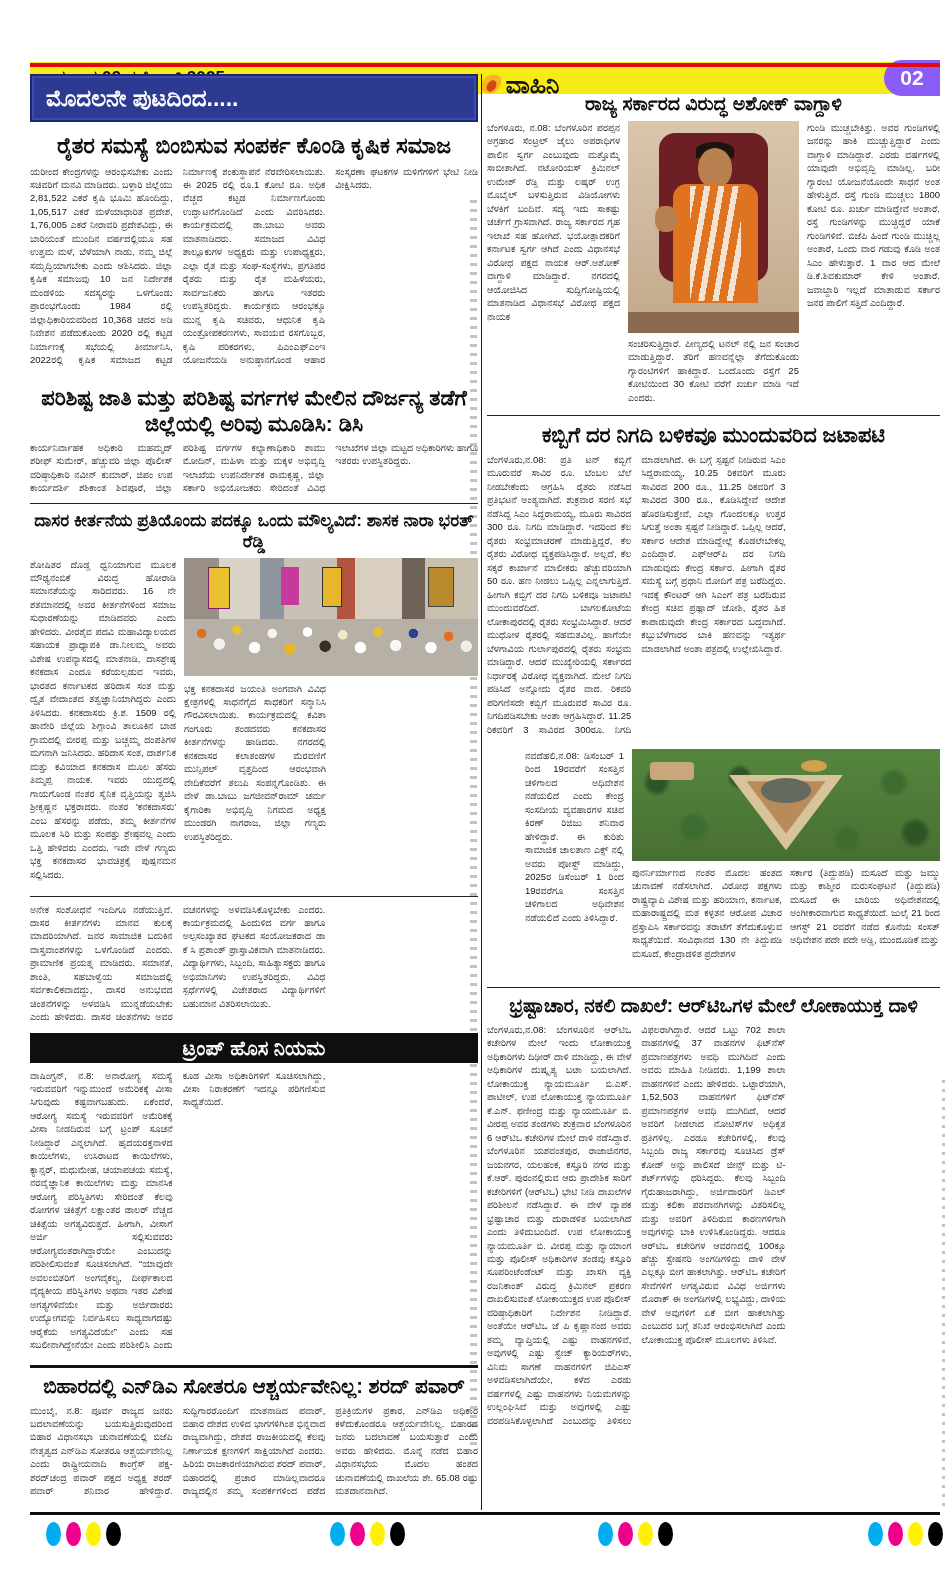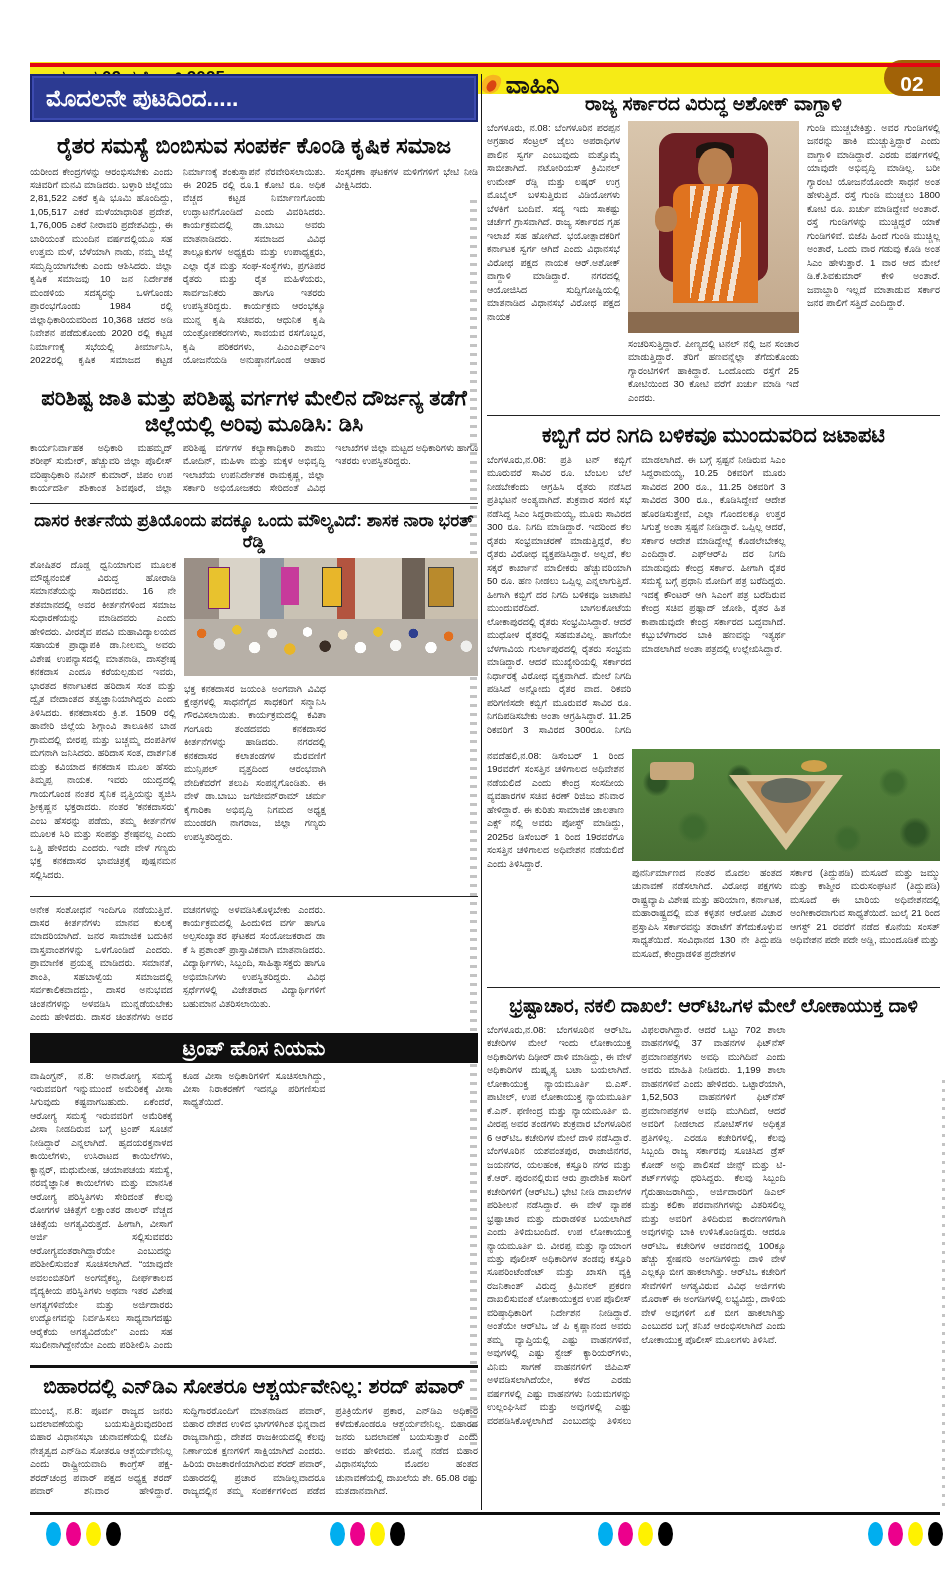--- a/index.html
+++ b/index.html
@@ -8,22 +8,22 @@
   
   .band{position:absolute;left:30px;top:30px;width:910px;height:32px;background:#f6eb16;
         display:flex;align-items:center;margin-top:32px;}
   .band .date{font-weight:bold;font-size:17px;color:#14140a;padding-left:8px;letter-spacing:.2px;}
   .brand{position:absolute;left:0;right:0;top:7px;height:32px;display:flex;align-items:center;justify-content:center;gap:2px;pointer-events:none;}
   .brand .b-left{font-weight:bold;font-size:24px;color:#a31408;text-shadow:0 0 1px #5e0c03;}
   .brand .b-right{font-weight:bold;font-size:24px;color:#151515;}
   .flame{width:26px;height:26px;position:relative;display:inline-block;}
   .flame .f1{position:absolute;left:4px;top:2px;width:18px;height:20px;background:#f7b520;border-radius:70% 30% 60% 40%;transform:rotate(18deg);}
   .flame .f2{position:absolute;left:9px;top:8px;width:9px;height:12px;background:#d94413;border-radius:60% 40% 60% 40%;transform:rotate(18deg);}
-  .pagebox{position:absolute;right:0px;top:-2px;width:56px;height:36px;background:#a16207;
-           border-radius:18px 0 0 18px;display:flex;align-items:flex-end;justify-content:center;}
+  .pagebox{position:absolute;right:0px;top:-2px;width:56px;height:36px;background:#8b5cf6;
+           border-radius:18px 0 0 18px;display:flex;align-items:center;justify-content:center;}
   .pagebox span{color:#fff;font-weight:bold;font-size:21px;}
   .red-rule{position:absolute;left:30px;top:63px;width:910px;height:4px;background:#e30613;}
   
   .col-left{position:absolute;left:30px;top:74px;width:448px;}
   .col-right{position:absolute;left:487px;top:86px;width:453px;}
   .v-divider{position:absolute;left:481px;top:74px;width:1px;height:1436px;background:#1a1a1a;}
   .fold-strip{position:absolute;left:470px;top:200px;width:7px;height:1250px;
       background:repeating-linear-gradient(180deg,#555 0 3px,transparent 3px 9px);opacity:.35;}
   .edge-strip{position:absolute;left:942px;top:1080px;width:3px;height:430px;
       background:repeating-linear-gradient(180deg,#555 0 3px,transparent 3px 9px);opacity:.35;}
@@ -211,21 +211,21 @@
     </article>
 
     <hr class="rule">
 
     <article>
       <div class="headline h-lg" style="font-size:21px;">ಕಬ್ಬಿಗೆ ದರ ನಿಗದಿ ಬಳಿಕವೂ ಮುಂದುವರಿದ ಜಟಾಪಟಿ</div>
       <div class="body-txt cols-3" style="height:296px;">ಬೆಂಗಳೂರು,ನ.08: ಪ್ರತಿ ಟನ್ ಕಬ್ಬಿಗೆ ಮೂರುವರೆ ಸಾವಿರ ರೂ. ಬೆಂಬಲ ಬೆಲೆ ನೀಡಬೇಕೆಂದು ಆಗ್ರಹಿಸಿ ರೈತರು ನಡೆಸಿದ ಪ್ರತಿಭಟನೆ ಅಂತ್ಯವಾಗಿದೆ. ಶುಕ್ರವಾರ ಸರಣಿ ಸಭೆ ನಡೆಸಿದ್ದ ಸಿಎಂ ಸಿದ್ದರಾಮಯ್ಯ, ಮೂರು ಸಾವಿರದ 300 ರೂ. ನಿಗದಿ ಮಾಡಿದ್ದಾರೆ. ಇದರಿಂದ ಕೆಲ ರೈತರು ಸಂಭ್ರಮಾಚರಣೆ ಮಾಡುತ್ತಿದ್ದರೆ, ಕೆಲ ರೈತರು ವಿರೋಧ ವ್ಯಕ್ತಪಡಿಸಿದ್ದಾರೆ. ಅಲ್ಲದೆ, ಕೆಲ ಸಕ್ಕರೆ ಕಾರ್ಖಾನೆ ಮಾಲೀಕರು ಹೆಚ್ಚುವರಿಯಾಗಿ 50 ರೂ. ಹಣ ನೀಡಲು ಒಪ್ಪಿಲ್ಲ ಎನ್ನಲಾಗುತ್ತಿದೆ. ಹೀಗಾಗಿ ಕಬ್ಬಿಗೆ ದರ ನಿಗದಿ ಬಳಿಕವೂ ಜಟಾಪಟಿ ಮುಂದುವರೆದಿದೆ. ಬಾಗಲಕೋಟೆಯ ಲೋಕಾಪುರದಲ್ಲಿ ರೈತರು ಸಂಭ್ರಮಿಸಿದ್ದಾರೆ. ಆದರೆ ಮುಧೋಳ ರೈತರಲ್ಲಿ ಸಹಮತವಿಲ್ಲ. ಹಾಗೆಯೇ ಬೆಳಗಾವಿಯ ಗುರ್ಲಾಪುರದಲ್ಲಿ ರೈತರು ಸಂಭ್ರಮ ಮಾಡಿದ್ದಾರೆ. ಆದರೆ ಮುಖ್ಯೇರಿಯಲ್ಲಿ ಸರ್ಕಾರದ ನಿರ್ಧಾರಕ್ಕೆ ವಿರೋಧ ವ್ಯಕ್ತವಾಗಿದೆ. ಮೇಲೆ ನಿಗದಿ ಪಡಿಸಿದೆ ಅನ್ನೋದು ರೈತರ ವಾದ. ರಿಕವರಿ ಪರಿಗಣಿಸದೇ ಕಬ್ಬಿಗೆ ಮೂರುವರೆ ಸಾವಿರ ರೂ. ನಿಗದಿಪಡಿಸಬೇಕು ಅಂತಾ ಆಗ್ರಹಿಸಿದ್ದಾರೆ. 11.25 ರಿಕವರಿಗೆ 3 ಸಾವಿರದ 300ರೂ. ನಿಗದಿ ಮಾಡಲಾಗಿದೆ. ಈ ಬಗ್ಗೆ ಸ್ಪಷ್ಟನೆ ನೀಡಿರುವ ಸಿಎಂ ಸಿದ್ದರಾಮಯ್ಯ, 10.25 ರಿಕವರಿಗೆ ಮೂರು ಸಾವಿರದ 200 ರೂ., 11.25 ರಿಕವರಿಗೆ 3 ಸಾವಿರದ 300 ರೂ., ಕೊಡಿಸಿದ್ದೇವೆ ಆದೇಶ ಹೊರಡಿಸುತ್ತೇವೆ, ಎಲ್ಲಾ ಗೊಂದಲಕ್ಕೂ ಉತ್ತರ ಸಿಗುತ್ತೆ ಅಂತಾ ಸ್ಪಷ್ಟನೆ ನೀಡಿದ್ದಾರೆ. ಒಪ್ಪಿಲ್ಲ ಆದರೆ, ಸರ್ಕಾರ ಆದೇಶ ಮಾಡಿದ್ದೇಲ್ಲೆ ಕೊಡಲೇಬೇಕಲ್ಲ ಎಂದಿದ್ದಾರೆ. ಎಫ್‌ಆರ್‌ಪಿ ದರ ನಿಗದಿ ಮಾಡುವುದು ಕೇಂದ್ರ ಸರ್ಕಾರ. ಹೀಗಾಗಿ ರೈತರ ಸಮಸ್ಯೆ ಬಗ್ಗೆ ಪ್ರಧಾನಿ ಮೋದಿಗೆ ಪತ್ರ ಬರೆದಿದ್ದರು. ಇದಕ್ಕೆ ಕೌಂಟರ್ ಆಗಿ ಸಿಎಂಗೆ ಪತ್ರ ಬರೆದಿರುವ ಕೇಂದ್ರ ಸಚಿವ ಪ್ರಹ್ಲಾದ್ ಜೋಶಿ, ರೈತರ ಹಿತ ಕಾಪಾಡುವುದೇ ಕೇಂದ್ರ ಸರ್ಕಾರದ ಬದ್ಧವಾಗಿದೆ. ಕಬ್ಬುಬೆಳೆಗಾರರ ಬಾಕಿ ಹಣವನ್ನು ಇತ್ಯರ್ಥ ಮಾಡಲಾಗಿದೆ ಅಂತಾ ಪತ್ರದಲ್ಲಿ ಉಲ್ಲೇಖಿಸಿದ್ದಾರೆ.</div>
     </article>
 
     <article>
-      <div class="row" style="height:232px;">
+      <div class="row" style="height:232px;margin-left:38px;">
         <div class="body-txt" style="width:137px;height:232px;">ನವದೆಹಲಿ,ನ.08: ಡಿಸೆಂಬರ್ 1 ರಿಂದ 19ರವರೆಗೆ ಸಂಸತ್ತಿನ ಚಳಿಗಾಲದ ಅಧಿವೇಶನ ನಡೆಯಲಿದೆ ಎಂದು ಕೇಂದ್ರ ಸಂಸದೀಯ ವ್ಯವಹಾರಗಳ ಸಚಿವ ಕಿರಣ್ ರಿಜಿಜು ಶನಿವಾರ ಹೇಳಿದ್ದಾರೆ. ಈ ಕುರಿತು ಸಾಮಾಜಿಕ ಜಾಲತಾಣ ಎಕ್ಸ್ ನಲ್ಲಿ ಅವರು ಪೋಸ್ಟ್ ಮಾಡಿದ್ದು, 2025ರ ಡಿಸೆಂಬರ್ 1 ರಿಂದ 19ರವರೆಗೂ ಸಂಸತ್ತಿನ ಚಳಿಗಾಲದ ಅಧಿವೇಶನ ನಡೆಯಲಿದೆ ಎಂದು ತಿಳಿಸಿದ್ದಾರೆ.</div>
         <div style="width:308px;">
           <div class="photo ph-parl">
             <span class="old"></span>
               <span class="tri"></span>
               <span class="tri-in"></span>
               <span class="yard"></span>
               <span class="dome"></span>
           </div>
           <div class="row" style="margin-top:5px;">

